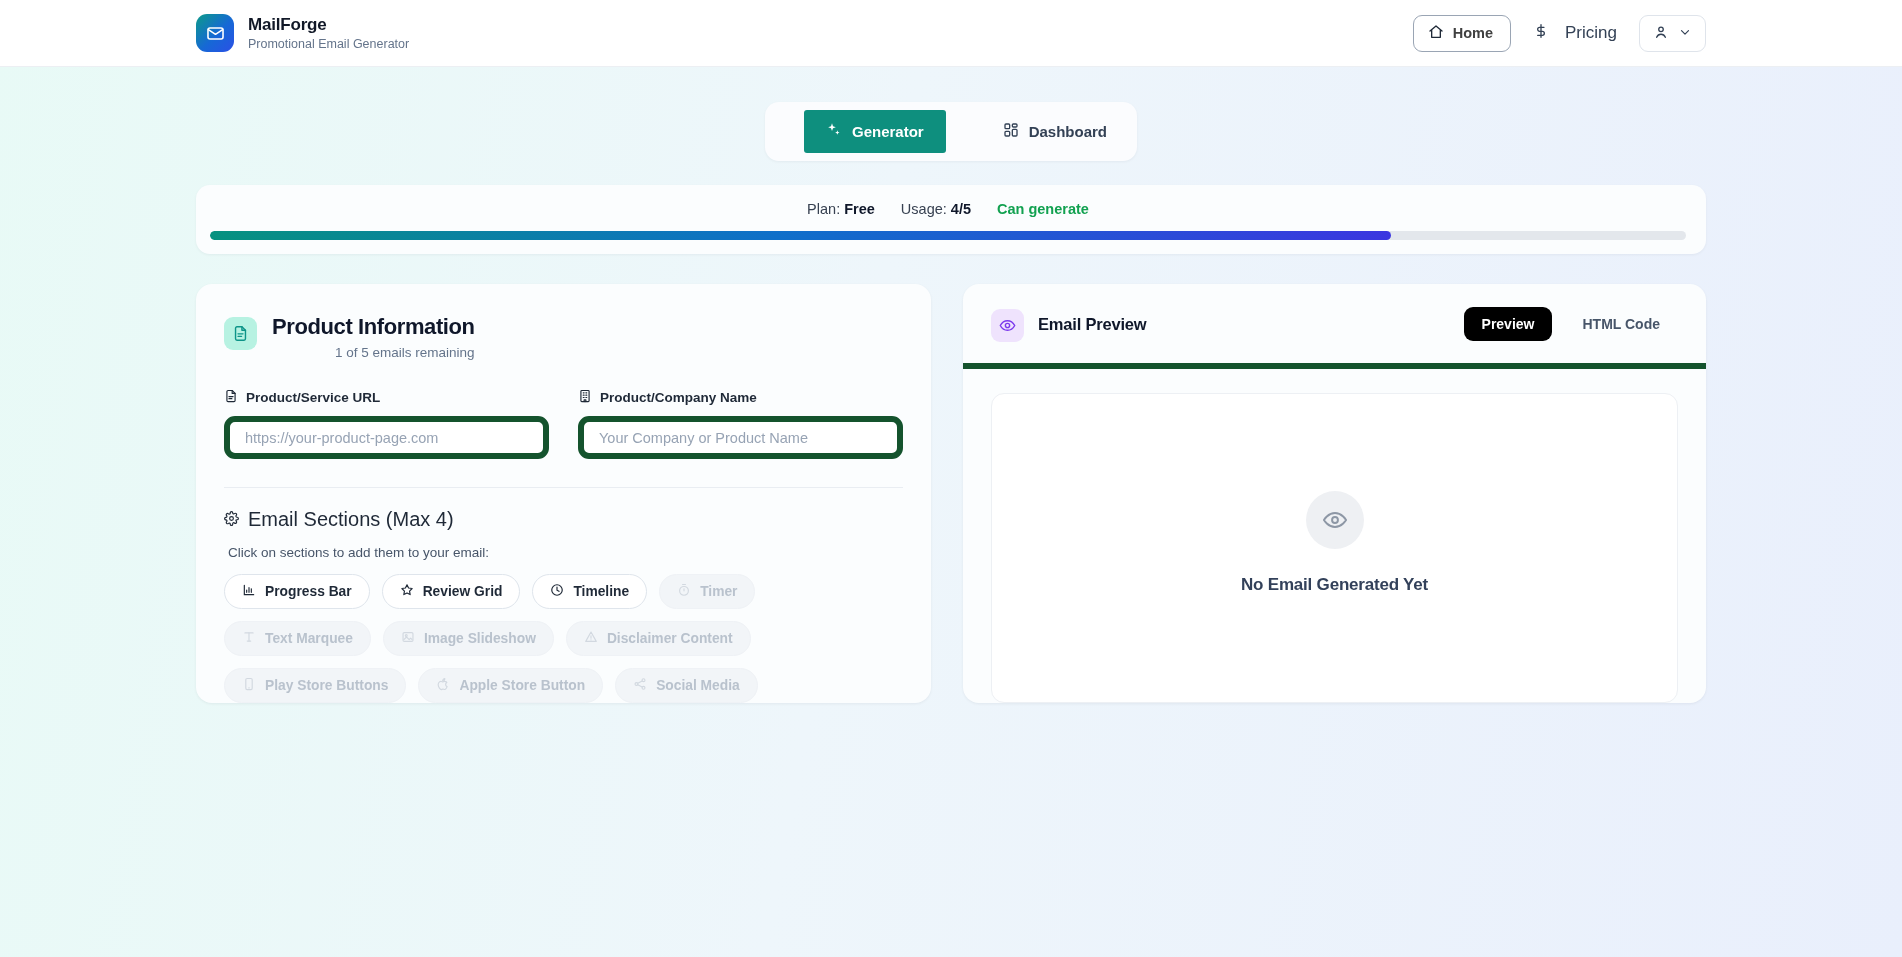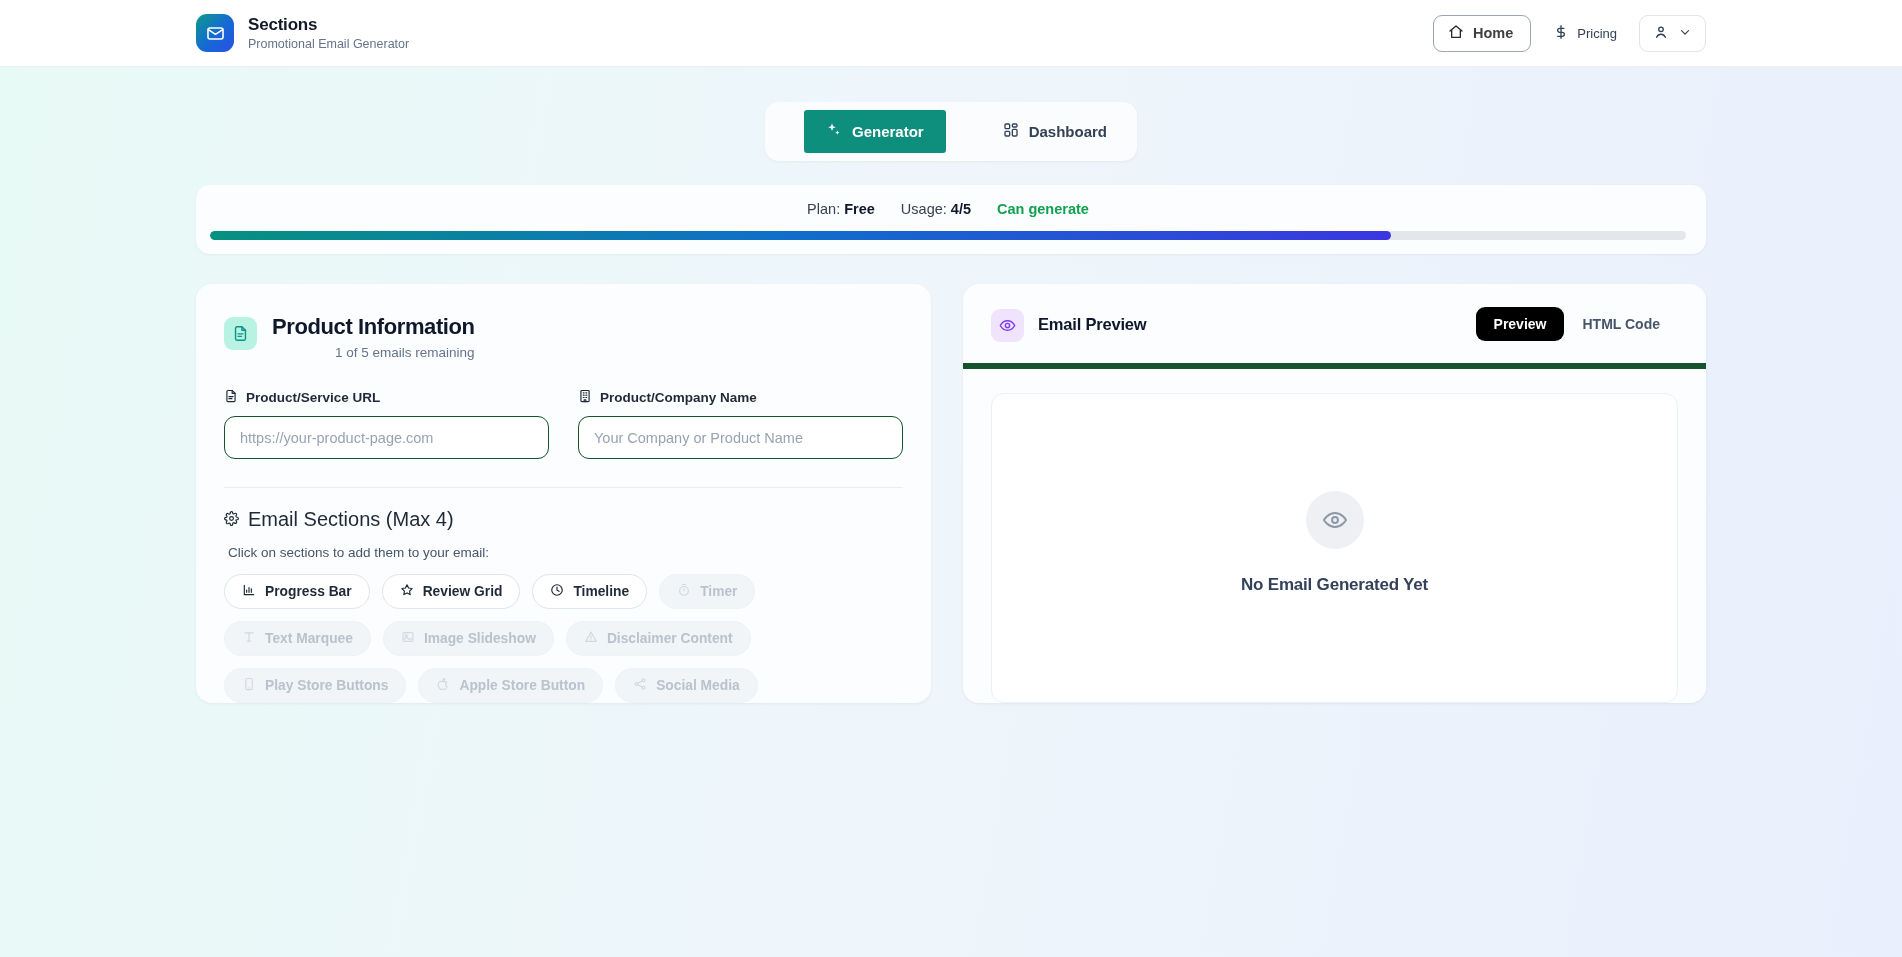--- a/index.html
+++ b/index.html
@@ -36,23 +36,23 @@
   .brand-sub { font-size: 12.5px; color: #64748b; line-height: 1.3; margin-top: 1px; }
 
   .topnav { display: flex; align-items: center; gap: 10px; }
   .home-btn {
     display: flex; align-items: center; gap: 9px;
     border: 1.4px solid #9aa5b4; border-radius: 9px;
     padding: 8px 17px 8px 14px; background: #fff;
     font-size: 14.5px; font-weight: 600; color: #404040; cursor: pointer;
   }
   .pricing-btn {
-    display: flex; align-items: center; gap: 8px;
+    display: flex; align-items: center; gap: 16px;
     padding: 8px 12px; background: transparent; border: none;
-    font-size: 13px; font-weight: 500; color: #334155; cursor: pointer;
+    font-size: 17px; font-weight: 500; color: #334155; cursor: pointer;
   }
   .account-btn {
     display: flex; align-items: center; gap: 9px;
     border: 1px solid #dfe4eb; border-radius: 9px;
     padding: 8px 13px; background: #fff; cursor: pointer;
   }
 
   
   .tabs-wrap { display: flex; justify-content: center; padding-top: 35px; }
   .tabs {
@@ -111,21 +111,21 @@
   .panel-icon.lilac { background: #efe3fd; }
   .panel-title { font-size: 22px; font-weight: 800; color: #0f172a; letter-spacing: -0.4px; }
   .panel-sub { font-size: 13.5px; color: #64748b; margin-top: 5px; }
 
   .field-row { display: grid; grid-template-columns: 1fr 1fr; gap: 29px; margin-top: 29px; }
   .field-label {
     display: flex; align-items: center; gap: 8px;
     font-size: 13.5px; font-weight: 600; color: #1f2937; margin-bottom: 10px;
   }
   .inp, .ta {
-    width: 100%; border: 1px solid #14532d; border-radius: 11px;
+    width: 100%; border: 6px solid #14532d; border-radius: 11px;
     background: #fff; font-family: inherit; font-size: 14.5px; color: #0f172a;
     outline: none;
   }
   .inp { height: 43px; padding: 0 15px; }
   .ta { padding: 13px 15px; height: 138px; resize: none; line-height: 1.45; }
   .inp::placeholder, .ta::placeholder { color: #97a3b4; }
 
   .field-block { margin-top: 22px; }
 
   .divider { height: 1px; background: #e9edf2; margin: 28px 0 20px 0; }
@@ -151,21 +151,21 @@
 
   
   .right-card { display: flex; flex-direction: column; }
   .preview-head {
     display: flex; align-items: center; justify-content: space-between;
     padding: 22px 28px 21px 28px;
     border-bottom: 6px solid #14532d;
   }
   .preview-title-wrap { display: flex; align-items: center; gap: 14px; }
   .preview-title { font-size: 16.5px; font-weight: 800; color: #0f172a; letter-spacing: -0.2px; }
-  .seg { display: flex; align-items: center; gap: 0; }
+  .seg { display: flex; align-items: center; gap: 12px; }
   .seg-btn {
     padding: 9px 18px; border-radius: 9px; border: none; background: transparent;
     font-size: 14px; font-weight: 600; color: #475569; cursor: pointer; font-family: inherit;
   }
   .seg-btn.active { background: #000000; color: #ffffff; font-weight: 700; }
 
   .preview-body { padding: 24px 28px 0 28px; flex: 1; }
   .preview-inner {
     background: #ffffff; border: 1px solid #edf0f4; border-radius: 13px;
     height: 100%;
@@ -184,21 +184,21 @@
 
 <div class="topbar">
   <div class="brand">
     <span class="logo-sq">
       <svg width="19" height="19" viewBox="0 0 24 24" fill="none" stroke="#ffffff" stroke-width="2" stroke-linecap="round" stroke-linejoin="round">
         <rect x="2.5" y="5" width="19" height="14" rx="2.5"></rect>
           <path d="M3 7l9 6 9-6"></path>
       </svg>
     </span>
     <span class="brand-text">
-      <span class="brand-name">Sections</span>
+      <span class="brand-name">MailForge</span>
       <span class="brand-sub">Promotional Email Generator</span>
     </span>
   </div>
 
   <div class="topnav">
     <button class="home-btn">
       <span>
         <svg width="16" height="16" viewBox="0 0 24 24" fill="none" stroke="#1f2937" stroke-width="2" stroke-linecap="round" stroke-linejoin="round">
           <path d="M3 10.5L12 3l9 7.5"></path>
             <path d="M5.5 9.8V20h13V9.8"></path>

